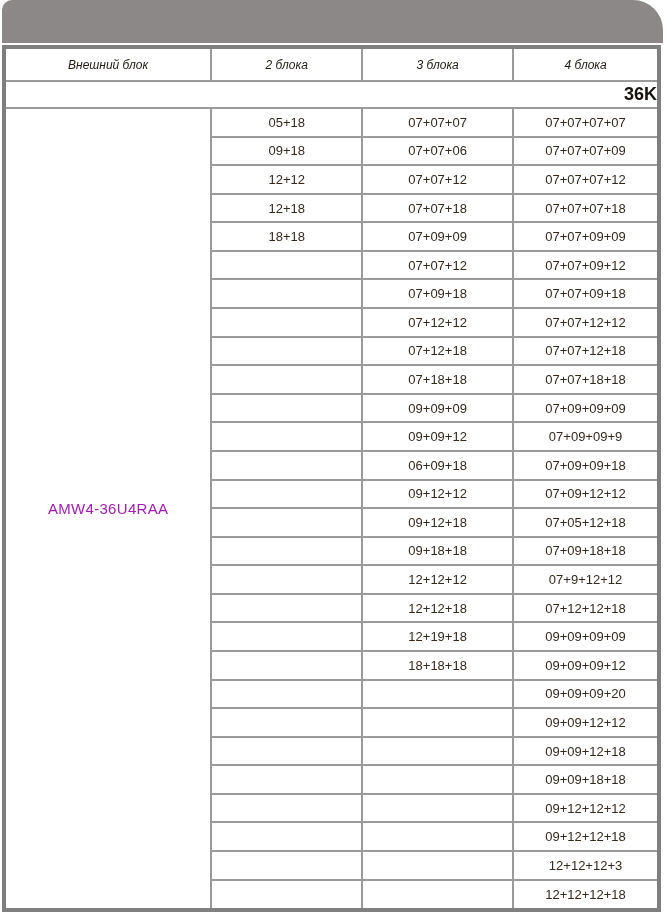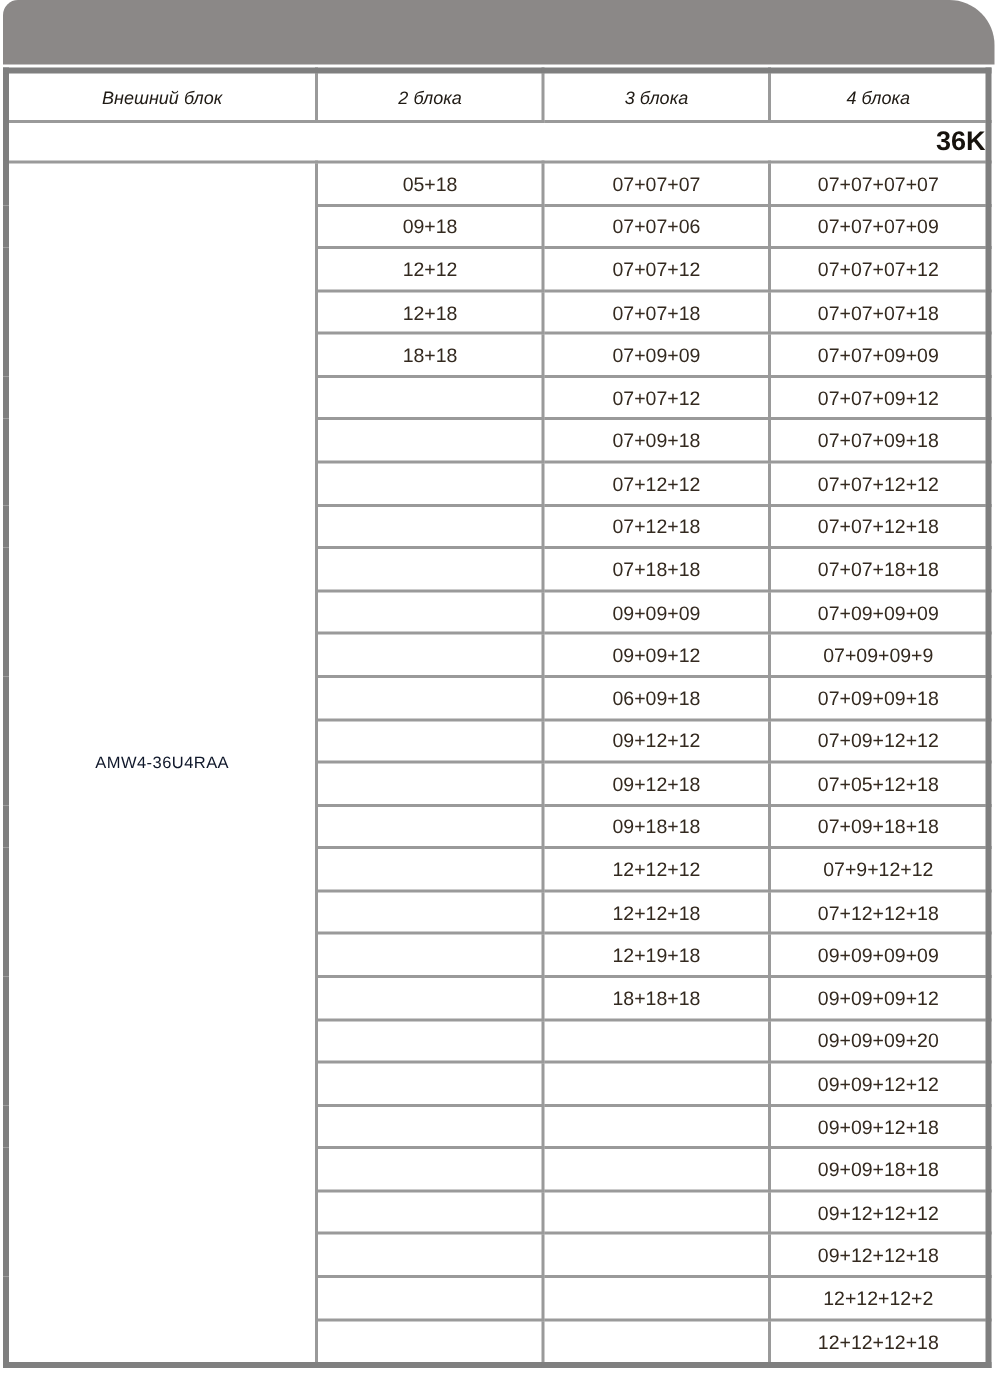--- a/index.html
+++ b/index.html
@@ -53,22 +53,22 @@
   }
   tr.group-row td {
     height: 25px;
     text-align: right;
     padding-left: 9px;
     font-size: 18px;
     font-weight: bold;
     color: #16120d;
   }
   td.unit-cell {
-    font-size: 11px;
-    color: #0f172a;
+    font-size: 15px;
+    color: #a21caf;
     letter-spacing: 0.3px;
   }
   td.combo-cell {
     font-size: 13px;
     color: #33291f;
   }
 </style>
 </head>
 <body>
 
@@ -221,21 +221,21 @@
           <td class="combo-cell">09+12+12+12</td>
         </tr>
         <tr>
           <td class="combo-cell"></td>
           <td class="combo-cell"></td>
           <td class="combo-cell">09+12+12+18</td>
         </tr>
         <tr>
           <td class="combo-cell"></td>
           <td class="combo-cell"></td>
-          <td class="combo-cell">12+12+12+2</td>
+          <td class="combo-cell">12+12+12+3</td>
         </tr>
         <tr>
           <td class="combo-cell"></td>
           <td class="combo-cell"></td>
           <td class="combo-cell">12+12+12+18</td>
         </tr>
       </tbody>
   </table>
 </div>
 

